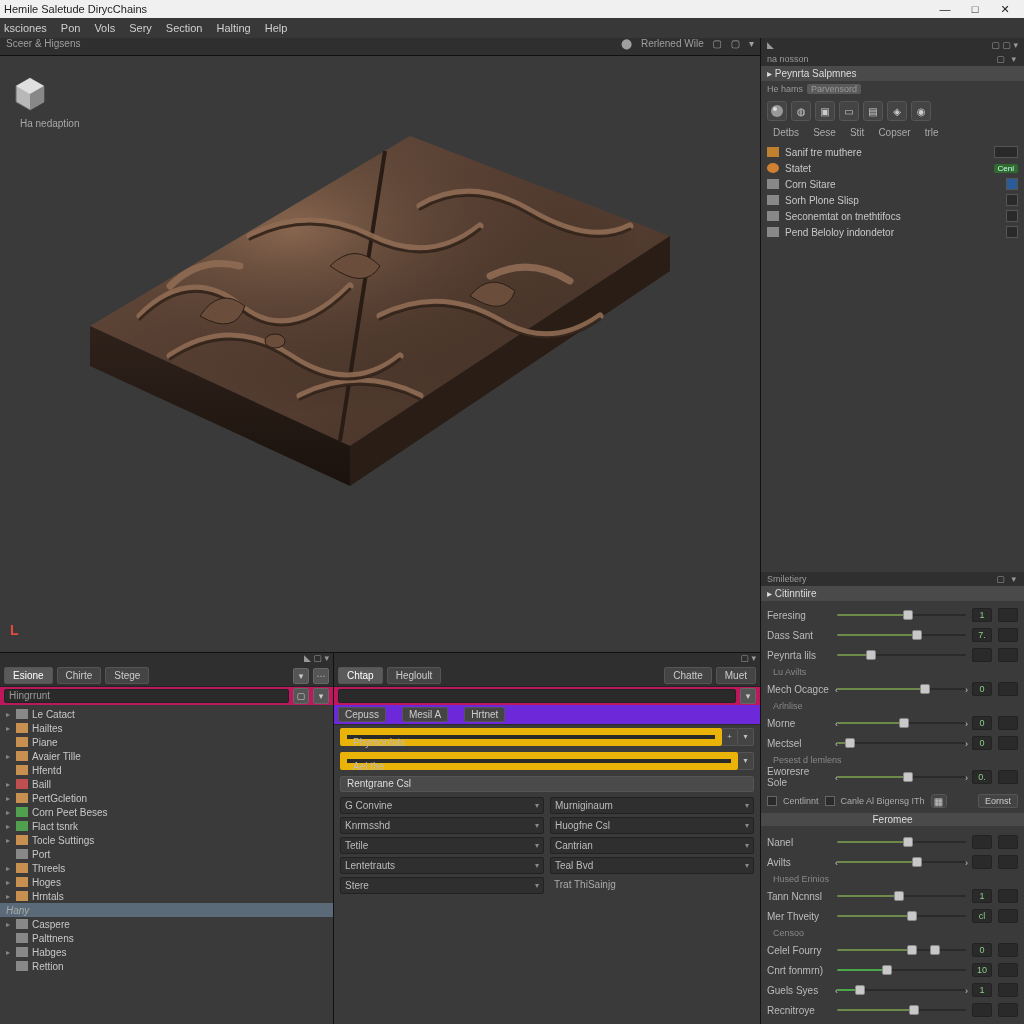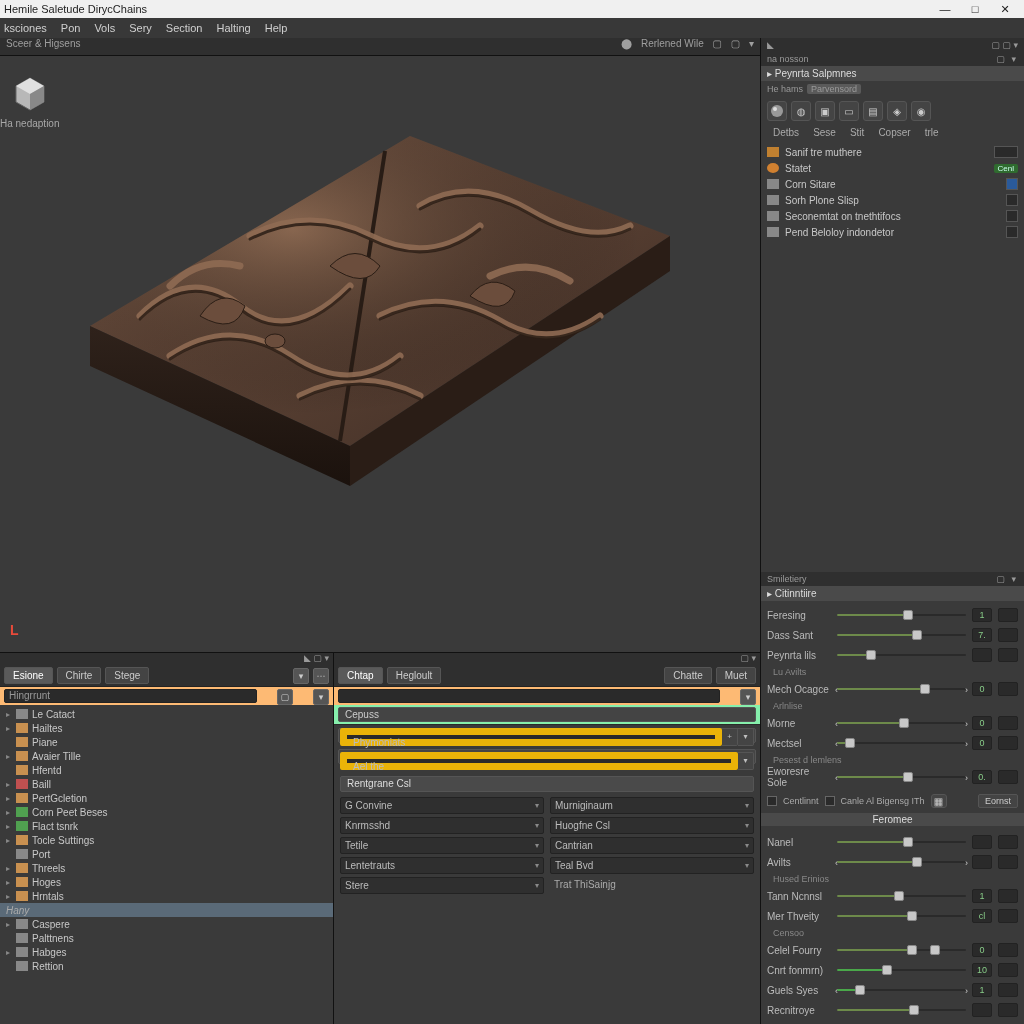--- a/index.html
+++ b/index.html
@@ -14,49 +14,49 @@
   
   .main { display: flex; height: calc(100% - 18px - 20px); }
   .left-col { width: 760px; display: flex; flex-direction: column; }
   .right-col { width: 264px; display: flex; flex-direction: column; border-left: 1px solid #111; background: #3a3a3a; }
   
   .viewport-header { height: 18px; background: #2f2f2f; border-bottom: 1px solid #111; display: flex; padding: 0 6px; font-size: 10px; color: #9f9f9f; }
   .viewport-header .spacer { flex: 1; }
   .viewport-header .vh-controls span { margin-left: 6px; font-size: 10px; }
   .viewport { flex: 1; background: #3a3a3a; position: relative; overflow: hidden; }
   .viewport .vp-icon { position: absolute; top: 18px; left: 10px; width: 40px; height: 40px; }
-  .viewport .vp-icon-label { position: absolute; top: 62px; left: 0; font-size: 10px; color: #a8a8a8; }
+  .viewport .vp-icon-label { position: absolute; top: 62px; left: 20px; font-size: 10px; color: #a8a8a8; }
   .viewport .axis { position: absolute; bottom: 14px; left: 10px; font-size: 14px; font-weight: bold; color: #e74a3a; }
   .slab { position: absolute; left: 50px; top: 60px; width: 640px; height: 430px; }
   .slab svg { width: 100%; height: 100%; }
   
   .lower { height: 372px; display: flex; border-top: 1px solid #111; }
   .outliner { width: 334px; background: #3a3a3a; display: flex; flex-direction: column; border-right: 1px solid #111; }
   .props { flex: 1; background: #3a3a3a; display: flex; flex-direction: column; }
   .panel-mini-header { height: 12px; background: #2f2f2f; font-size: 9px; color: #9a9a9a; padding: 0 4px; }
   .panel-mini-header .corner { float: right; }
   .tabs-row { height: 22px; background: #2f2f2f; display: flex; align-items: center; padding: 2px 4px; gap: 4px; border-bottom: 1px solid #222; }
   .tab { background: #444; border: 1px solid #555; border-radius: 2px; padding: 2px 8px; font-size: 10px; color: #ccc; }
   .tab.active { background: #5a5a5a; color: #fff; }
   .tabs-row .spacer { flex: 1; }
   .small-btn { width: 16px; height: 16px; background: #555; border: 1px solid #666; border-radius: 2px; font-size: 9px; text-align: center; line-height: 14px; color: #ccc; }
-  .search-row { height: 18px; background: #fdba74; display: flex; align-items: flex-start; padding: 2px 4px; gap: 20px; }
+  .search-row { height: 18px; background: #be185d; display: flex; align-items: center; padding: 2px 4px; gap: 4px; }
   .search-input { flex: 1; height: 14px; background: #2a2a2a; border: 1px solid #222; border-radius: 2px; color: #999; font-size: 10px; padding: 0 4px; }
   .tree { flex: 1; overflow: auto; padding: 2px 0; }
   .tree-item { height: 14px; display: flex; align-items: center; padding: 0 6px; font-size: 10px; color: #c8c8c8; cursor: default; }
   .tree-item.sel { background: #5a6a78; color: #fff; }
   .tree-item.group { color: #aaa; font-style: italic; }
   .tree-item .twisty { width: 10px; font-size: 8px; color: #888; }
   .tree-item .icon { width: 12px; height: 10px; margin-right: 4px; display: inline-block; }
   .icon-mesh { background: #c89050; }
   .icon-folder { background: #888; }
   .icon-red { background: #c05050; }
   .icon-green { background: #50a050; }
   
-  .props .tabs-row2 { height: 20px; background: #86efac; display: flex; gap: 6px; padding: 2px 4px; border-bottom: 1px solid #2a2a2a; flex-direction: column; }
+  .props .tabs-row2 { height: 20px; background: #6d28d9; display: flex; gap: 16px; padding: 2px 4px; border-bottom: 1px solid #2a2a2a; }
   .props .tabs-row2 .tab { padding: 1px 6px; }
   .prop-combo { height: 18px; margin: 3px 6px; display: flex; }
   .prop-combo-field { flex: 1; background: #2a2a2a; border: 7px solid #eab308; border-radius: 2px; padding: 2px 6px; font-size: 10px; color: #bbb; }
   .prop-combo-btn { width: 16px; background: #444; border: 1px solid #555; border-left: none; border-radius: 0 2px 2px 0; text-align: center; font-size: 8px; line-height: 16px; }
   .prop-head { height: 16px; background: #4a4a4a; border: 1px solid #555; margin: 3px 6px; padding: 1px 6px; font-size: 10px; color: #ddd; border-radius: 2px; }
   .prop-grid { display: grid; grid-template-columns: 1fr 1fr; gap: 3px 6px; padding: 2px 6px; }
   .prop-drop { background: #2f2f2f; border: 1px solid #222; border-radius: 2px; padding: 2px 4px; font-size: 10px; color: #bbb; display: flex; justify-content: space-between; align-items: center; }
   .prop-drop::after { content: "▾"; font-size: 8px; color: #888; }
   .prop-label-only { font-size: 10px; color: #aaa; padding: 2px 4px; }
   

